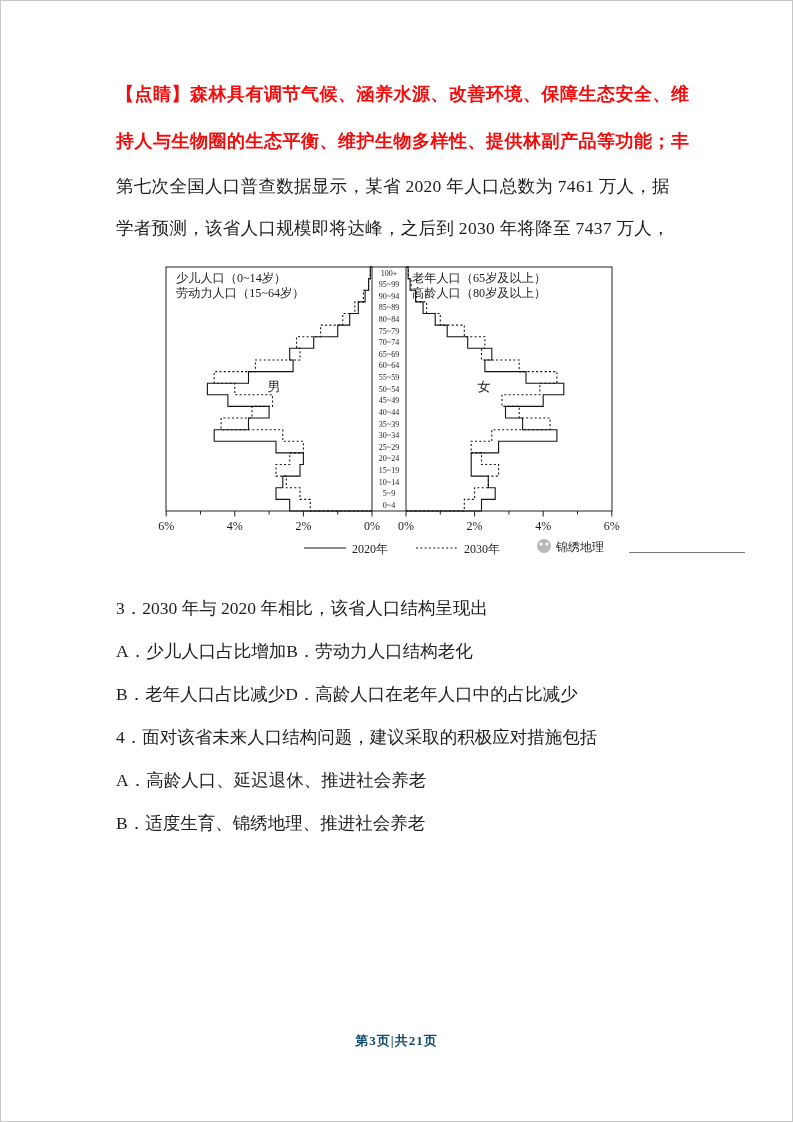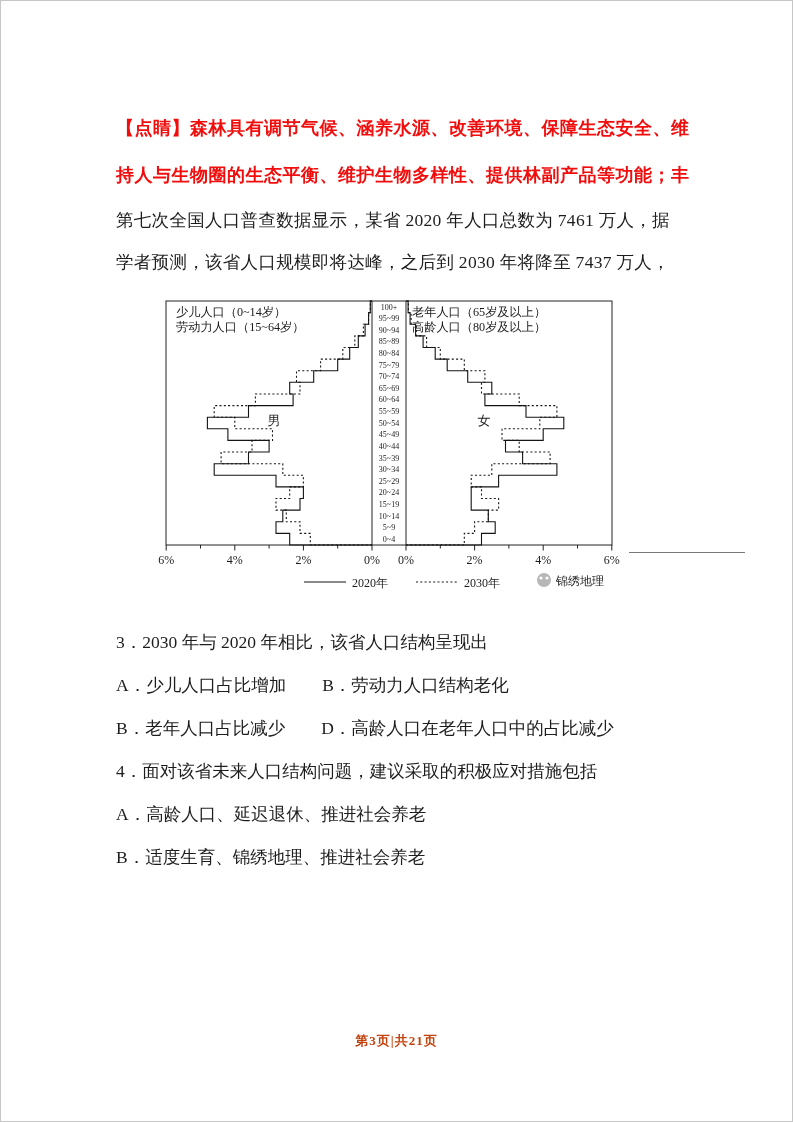--- a/index.html
+++ b/index.html
@@ -2,33 +2,33 @@
 <html style="--accent: #f20d0d;"><head>
 <meta charset="utf-8">
 <style>
   *{margin:0;padding:0;box-sizing:border-box}
   html,body{background:#ffffff}
   .page{
     width:793px;height:1122px;background:#fff;position:relative;
     font-family:"Liberation Serif","DejaVu Serif",serif;color:#1d1d1d;
     border:1px solid #c6c6c6;overflow:hidden;
   }
-  .content{padding:104px 112px 0 115px}
+  .content{padding:70px 112px 0 115px}
   .red-line{
     color:var(--accent,#f00);font-weight:700;font-size:18px;line-height:47px;
     letter-spacing:.5px;white-space:nowrap;
   }
   .body-line{font-size:17.5px;line-height:42px;letter-spacing:.3px;white-space:nowrap}
   .chart-wrap{margin:8px 0 0 38px}
   .questions{margin-top:22px}
   .q-line{font-size:17.5px;line-height:43px;white-space:nowrap}
-  .opt2{margin-left:36px}
+  .opt2{}
   .footer{
     position:absolute;left:0;right:0;top:1031px;text-align:center;
-    font-size:13px;font-weight:700;letter-spacing:1px;color:#c2410c;
+    font-size:13px;font-weight:700;letter-spacing:1px;color:#0c4a6e;
   }
   svg text{font-family:"Liberation Serif","DejaVu Serif",serif;fill:#1b1b1b}
   .artifact{position:absolute;left:628px;top:551px;width:116px;height:1px;background:#777}
 </style>
 </head>
 <body>
 
 <div class="page">
   <div class="content">
 

